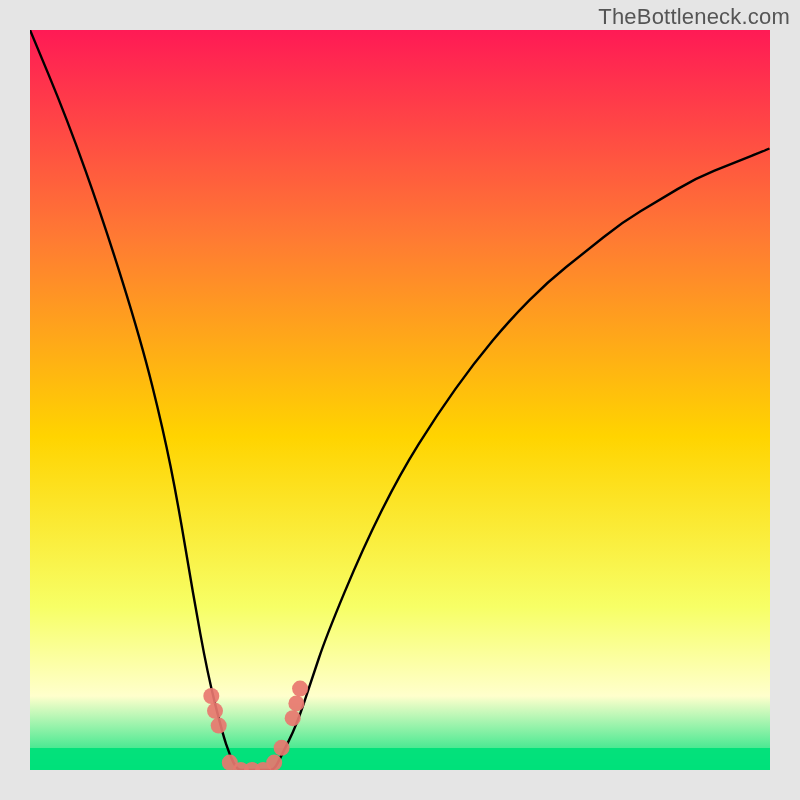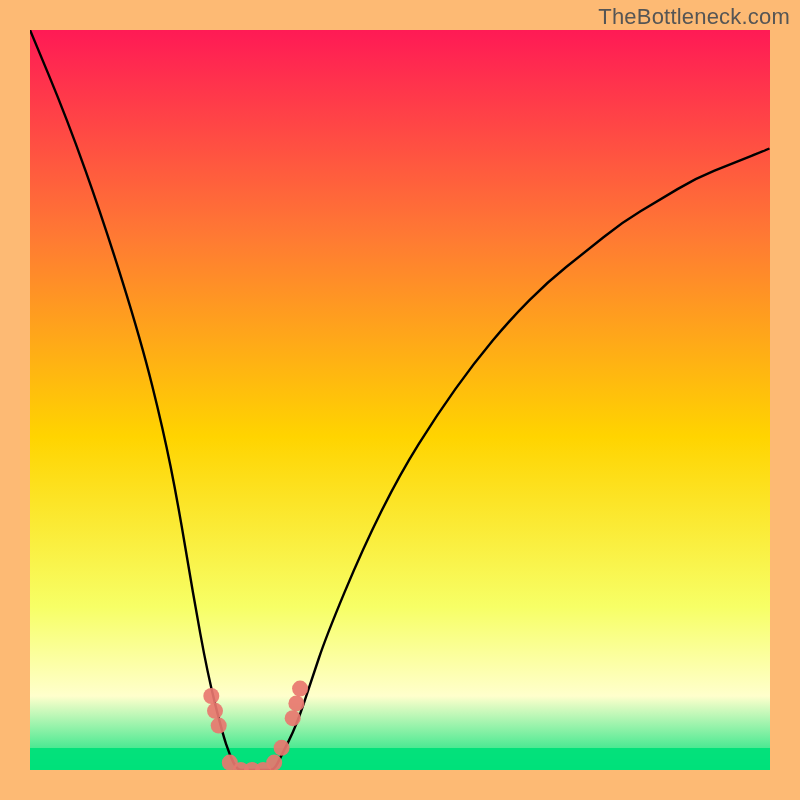--- a/index.html
+++ b/index.html
@@ -1,21 +1,21 @@
 <!DOCTYPE html>
 <html><head>
 <meta charset="utf-8">
 <style>
   * { margin: 0; padding: 0; box-sizing: border-box; }
   html, body { width: 800px; height: 800px; overflow: hidden; background: #000; }
   .frame {
     position: relative;
     width: 800px;
     height: 800px;
-    background: #fdba74;
+    background: #e5e5e5;
   }
   .watermark {
     position: absolute;
     top: 4px;
     right: 10px;
     font-family: Arial, Helvetica, sans-serif;
     font-size: 22px;
     font-weight: 500;
     color: #555;
     letter-spacing: 0.2px;

